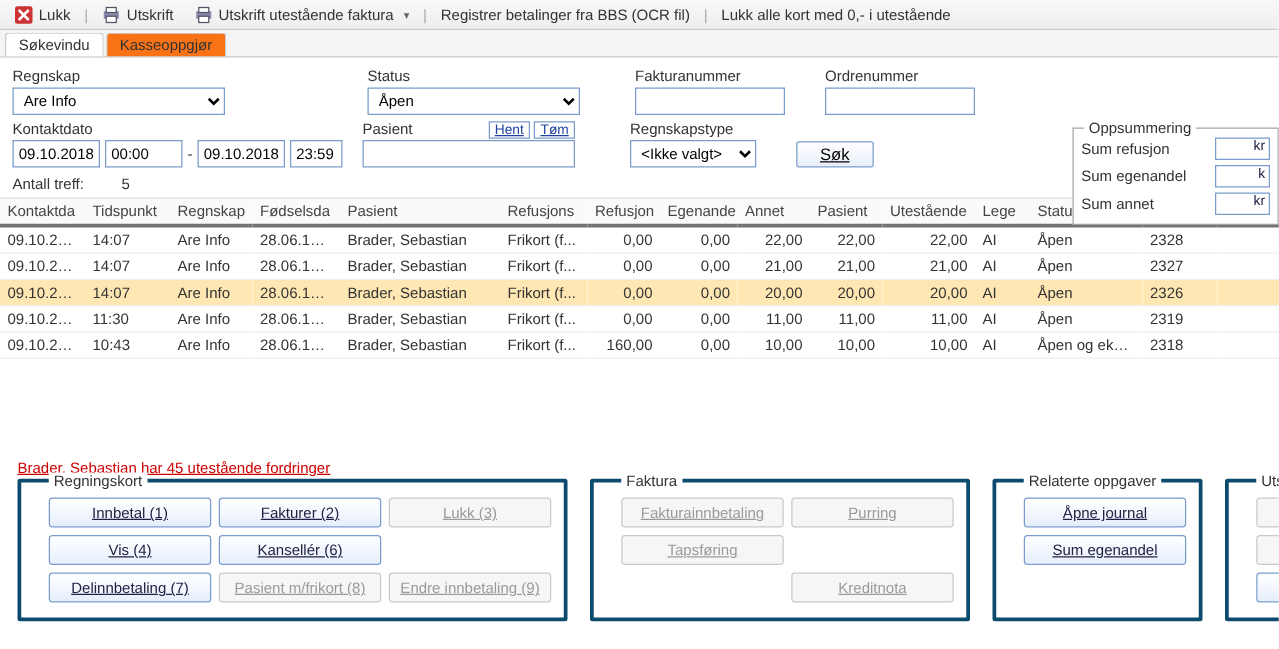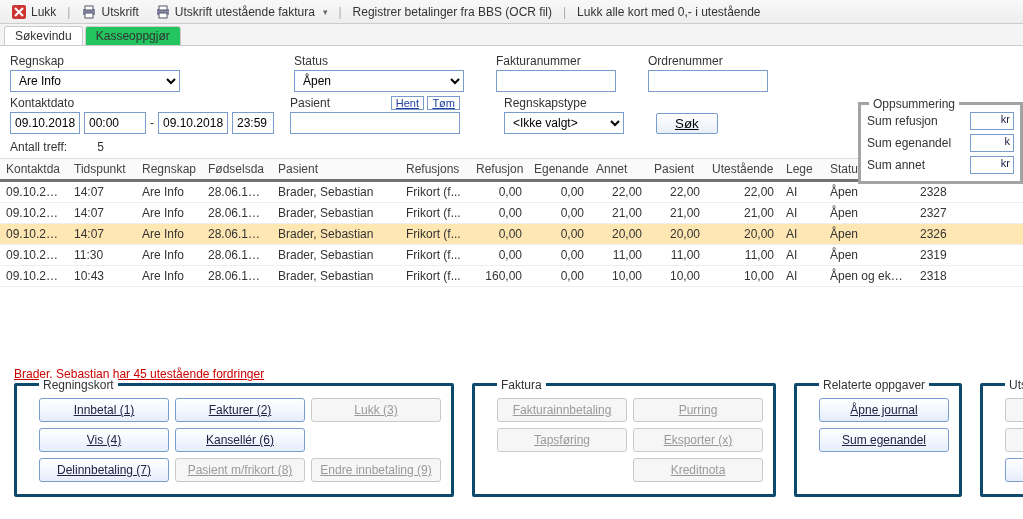--- a/index.html
+++ b/index.html
@@ -2,21 +2,21 @@
 <html><head>
 <meta charset="utf-8">
 <style>
   * { box-sizing: border-box; margin: 0; padding: 0; }
   body { font-family: 'Segoe UI', Tahoma, sans-serif; font-size: 12px; color: #333; background: #fff; width: 1023px; }
   .toolbar { display: flex; align-items: center; gap: 2px; padding: 2px 4px; background: linear-gradient(#f8f8f8,#eee); border-bottom: 1px solid #ccc; height: 24px; }
   .tb-btn { display: inline-flex; align-items: center; gap: 4px; padding: 2px 6px; cursor: pointer; border: 1px solid transparent; }
   .tb-sep { color: #aaa; padding: 0 2px; }
   .tb-icon { width: 16px; height: 16px; display: inline-block; }
   .tabs { display: flex; background: #f4f4f4; border-bottom: 1px solid #ccc; padding: 2px 4px 0 4px; height: 22px; }
-  .tab { padding: 2px 10px; border: 1px solid #ccc; border-bottom: none; background: #22c55e; border-radius: 3px 3px 0 0; margin-right: 2px; cursor: pointer; }
+  .tab { padding: 2px 10px; border: 1px solid #ccc; border-bottom: none; background: #f97316; border-radius: 3px 3px 0 0; margin-right: 2px; cursor: pointer; }
   .tab.active { background: #fff; }
   .filter { display: flex; padding: 8px 10px 0 10px; gap: 16px; }
   .fgroup { display: flex; flex-direction: column; gap: 2px; }
   .flabel { font-size: 12px; }
   .fsel, .finp { height: 22px; border: 1px solid #7a9ccc; padding: 1px 4px; font-size: 12px; background: #fff; }
   .fsel { width: 170px; }
   .finp-s { width: 120px; }
   .finp-t { width: 70px; }
   .f-row { display: flex; align-items: center; gap: 4px; }
   .linkbtn { color: #2040a0; text-decoration: underline; border: 1px solid #7a9ccc; padding: 0 4px; font-size: 11px; cursor: pointer; background: #fff; }
@@ -28,21 +28,21 @@
   .grid tr.sel td { background: #ffe7b3; }
   .num { text-align: right; }
   .warning-link { color: #c00; text-decoration: underline; padding: 0 14px 2px 14px; display: inline-block; cursor: pointer; }
   .bottom { display: flex; gap: 18px; padding: 0 14px 10px 14px; }
   .fieldset { border: 3px solid #0c4a6e; border-radius: 2px; padding: 8px 10px 6px 22px; }
   .fieldset-title { position: relative; top: -16px; background: #fff; padding: 0 4px; display: inline-block; }
   .bbtn-row { display: flex; gap: 6px; margin-top: -10px; margin-bottom: 6px; }
   .bbtn { width: 130px; height: 24px; border: 1px solid #7a9ccc; background: linear-gradient(#fff,#e6eefc); border-radius: 3px; font-size: 12px; text-align: center; cursor: pointer; display: inline-flex; align-items: center; justify-content: center; }
   .bbtn.u { text-decoration: underline; color: #224; }
   .bbtn.dis { color: #9a9a9a; background: #f6f6f6; border-color: #c9c9c9; cursor: default; }
-  .opps { border: 3px solid #a3a3a3; padding: 3px 6px; position: absolute; right: 0; top: 56px; width: 165px; background: #fff; }
+  .opps { border: 1px solid #a3a3a3; padding: 3px 6px; position: absolute; right: 0; top: 56px; width: 165px; background: #fff; }
   .opps-title { position: absolute; top: -8px; left: 8px; background: #fff; padding: 0 4px; font-size: 12px; }
   .opps-row { display: flex; justify-content: space-between; align-items: center; margin: 4px 0; }
   .opps-val { width: 44px; border: 1px solid #7a9ccc; height: 18px; text-align: right; padding-right: 3px; font-size: 11px; color: #224; overflow: hidden;}
   .relpos { position: relative; }
   .caret::after{content:"▾"; font-size:9px; margin-left:4px; color:#666;}
 </style>
 </head>
 <body>
 
 
@@ -93,21 +93,21 @@
 
   <div class="filter">
     <div class="fgroup">
       <span class="flabel">Regnskap</span>
       <select class="fsel"><option>Are Info</option></select>
     </div>
     <div class="fgroup" style="margin-left:98px;">
       <span class="flabel">Status</span>
       <select class="fsel"><option>Åpen</option></select>
     </div>
-    <div class="fgroup" style="margin-left:16px;">
+    <div class="fgroup" style="margin-left:28px;">
       <span class="flabel">Fakturanummer</span>
       <input class="finp finp-s" value="" style="">
     </div>
     <div class="fgroup" style="margin-left:16px;">
       <span class="flabel">Ordrenummer</span>
       <input class="finp finp-s" value="" style="">
     </div>
   </div>
 
   <div class="filter" style="padding-top:4px;">
@@ -126,21 +126,21 @@
         <span class="flabel">Pasient</span>
         <span>
           <span class="linkbtn">Hent</span>
           <span class="linkbtn">Tøm</span>
         </span>
       </div>
       <input class="finp fsel" value="" style="">
     </div>
     <div class="fgroup" style="margin-left:28px;">
       <span class="flabel">Regnskapstype</span>
-      <select class="fsel" style="width:120px;"><option>&lt;Ikke valgt&gt;</option></select>
+      <select class="fsel" style="width:101px;"><option>&lt;Ikke valgt&gt;</option></select>
     </div>
     <div class="fgroup" style="margin-left:16px; justify-content:flex-end;">
       <span>&nbsp;</span>
       <button class="btn"><span style="text-decoration:underline;">Søk</span></button>
     </div>
   </div>
 
   <div class="opps">
     <span class="opps-title">Oppsummering</span>
     <div class="opps-row">
@@ -315,21 +315,20 @@
   </div>
 
   <div class="fieldset">
     <span class="fieldset-title">Faktura</span>
     <div class="bbtn-row">
       <div class="bbtn u dis">Fakturainnbetaling</div>
       <div class="bbtn u dis">Purring</div>
     </div>
     <div class="bbtn-row" style="margin-top:0;">
       <div class="bbtn u dis">Tapsføring</div>
-      <div class="bbtn u dis">Eksporter (x)</div>
     </div>
     <div class="bbtn-row" style="margin-top:4px; justify-content:center;">
       <div class="bbtn u dis" style="visibility:hidden;"></div>
       <div class="bbtn u dis">Kreditnota</div>
     </div>
   </div>
 
   <div class="fieldset">
     <span class="fieldset-title">Relaterte oppgaver</span>
     <div class="bbtn-row">

